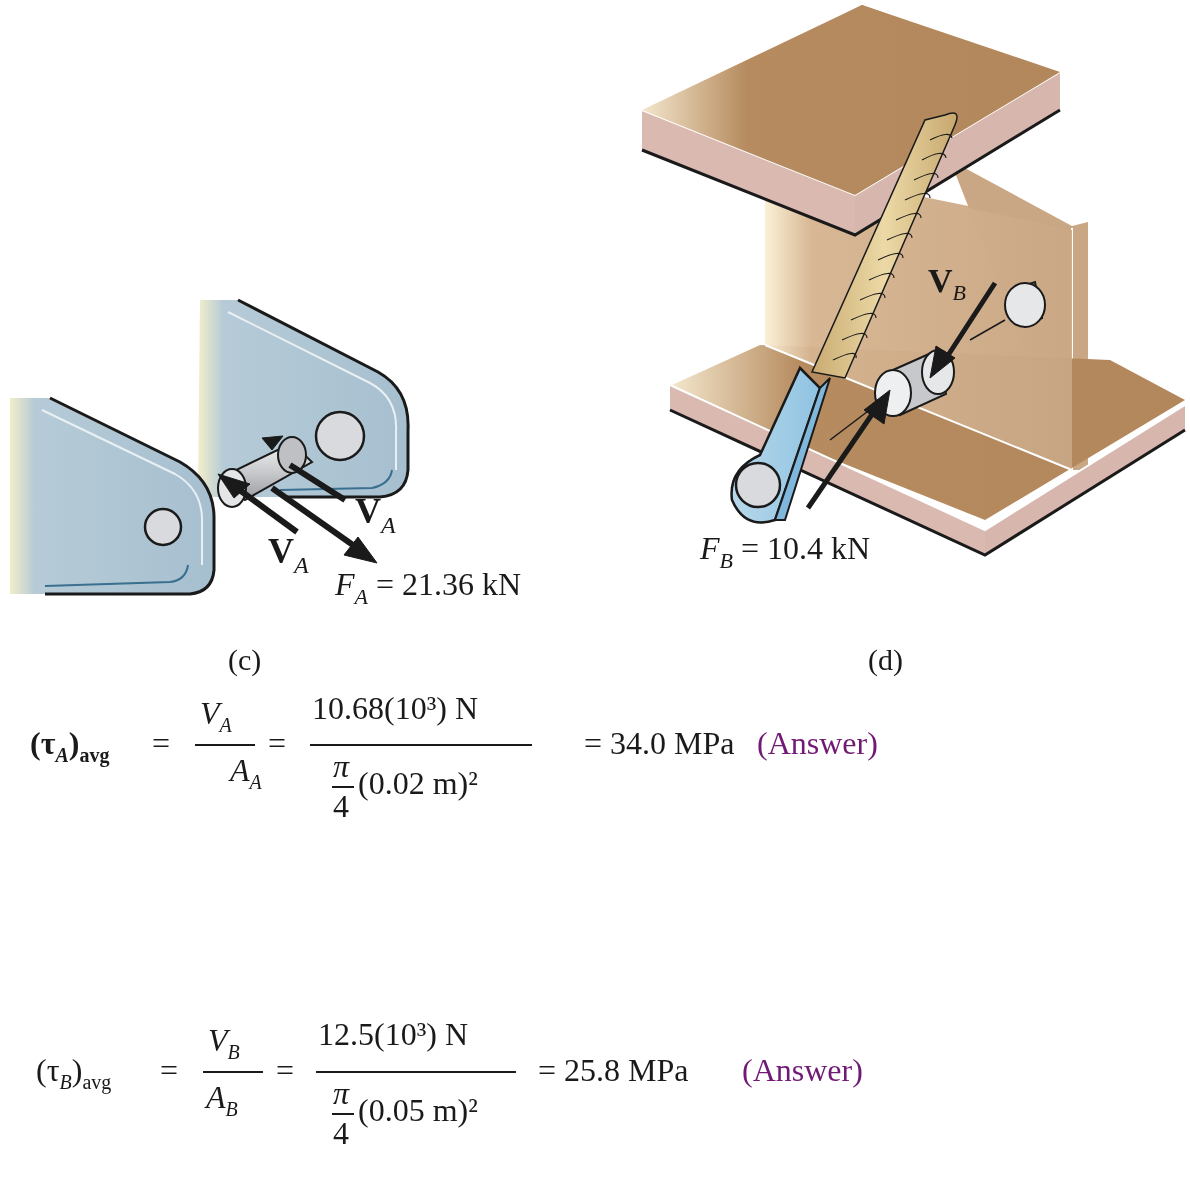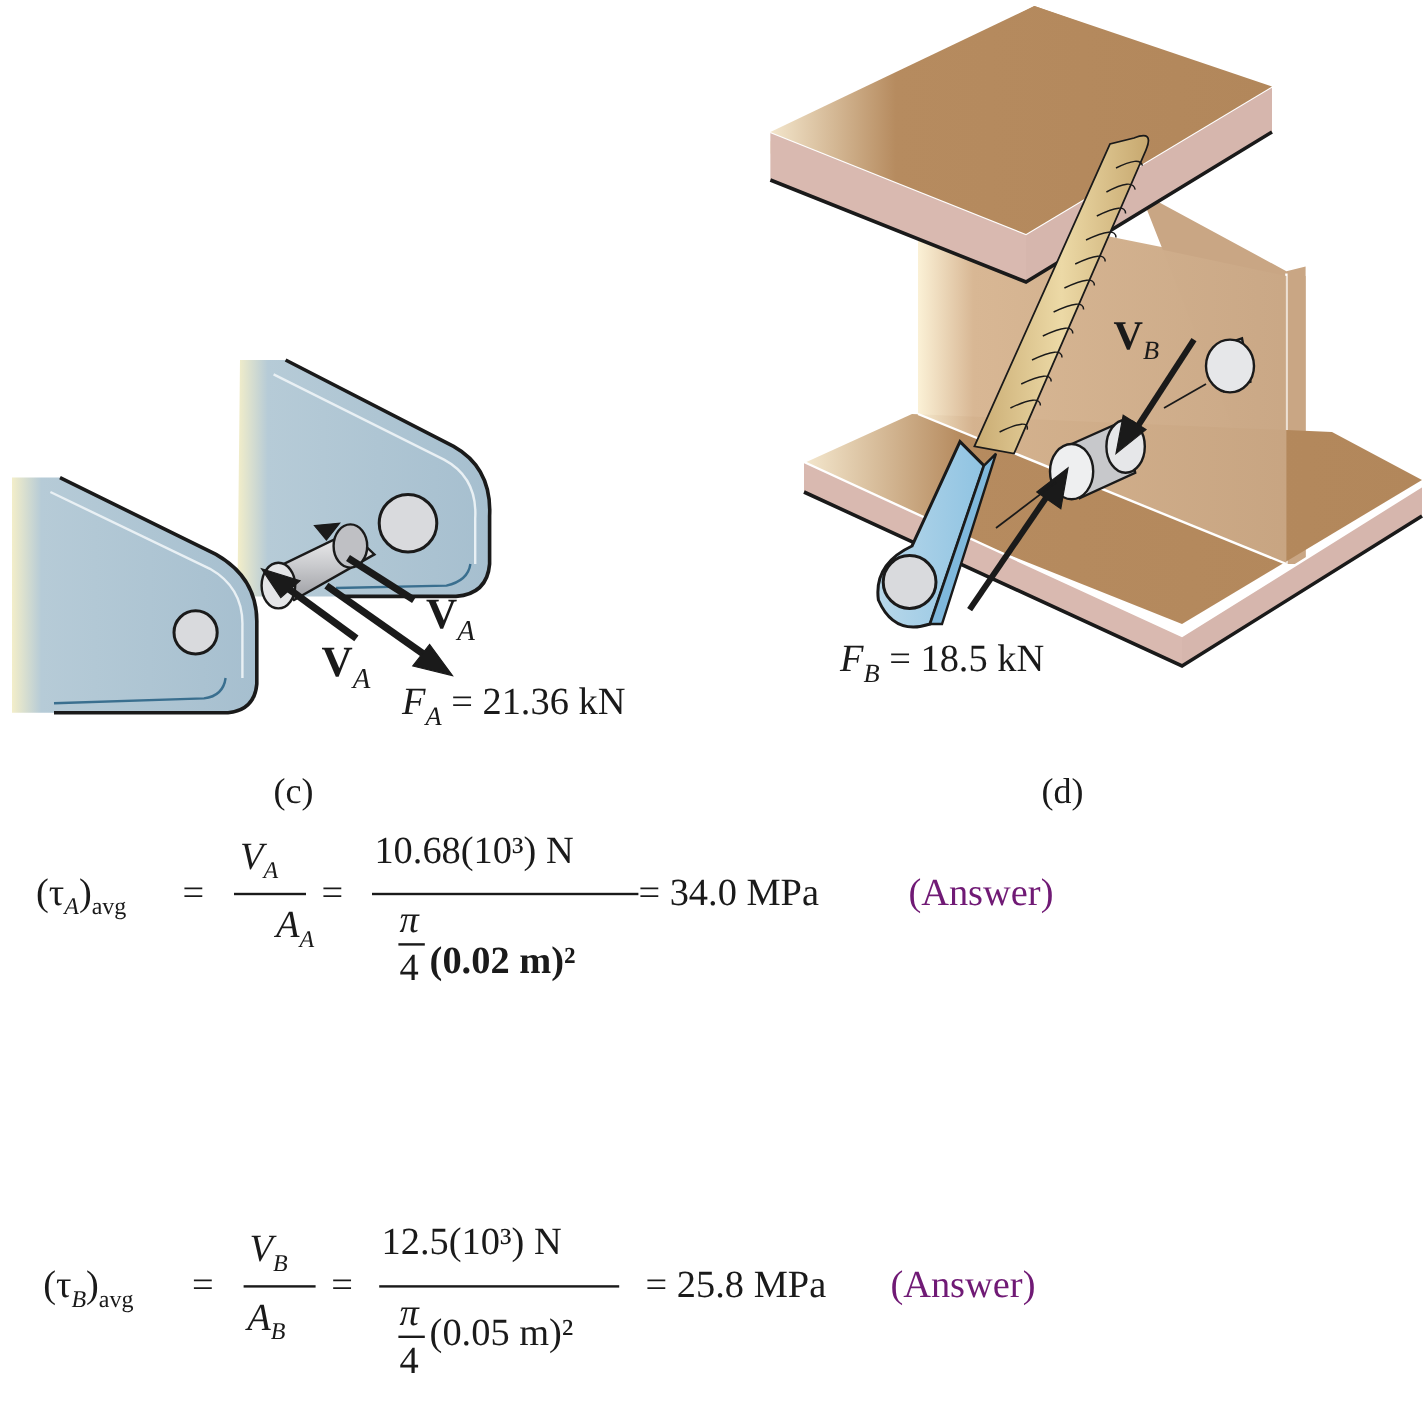--- a/index.html
+++ b/index.html
@@ -150,44 +150,44 @@
     <polygon points="890,390 884,424 864,410"></polygon>
     <line x1="830" y1="440" x2="880" y2="402" stroke-width="1.5"></line>
   </g>
 </svg>
 
 <div class="abs" style="left:928px;top:262px;font-size:34px;">
   <b>V</b><i style="font-size:22px;vertical-align:-8px">B</i>
 </div>
 <div class="abs" style="left:700px;top:530px;font-size:32px;white-space:nowrap;">
   <i>F</i><i style="font-size:22px;vertical-align:-9px">B</i>
-  <span>= 18.5 kN</span>
+  <span>= 10.4 kN</span>
 </div>
 <div class="abs caption" style="left:868px;top:643px;">(d)</div>
 
 <div>
-  <div class="eq" style="left:30px;top:725px;">
+  <div class="eq" style="left:30px;top:725px;font-weight:bold;">
     <span>(τ</span><i class="sub">A</i><span>)</span><span class="sub">avg</span>
   </div>
   <div class="eq" style="left:152px;top:725px;">=</div>
   <div class="eq" style="left:200px;top:695px;">
     <i>V</i><i class="sub">A</i>
   </div>
   <div class="bar" style="left:195px;top:744px;width:60px;"></div>
   <div class="eq" style="left:198px;top:752px;margin-left:32px;">
     <i>A</i><i class="sub">A</i>
   </div>
   <div class="eq" style="left:268px;top:725px;">=</div>
   <div class="eq" style="left:312px;top:690px;text-align:center;">10.68(10³) N</div>
   <div class="bar" style="left:310px;top:744px;width:222px;"></div>
   <div class="eq" style="left:333px;top:748px;"><i>π</i></div>
   <div class="bar" style="left:332px;top:786px;width:22px;"></div>
   <div class="eq" style="left:333px;top:788px;">4</div>
-  <div class="eq" style="left:358px;top:782px;font-weight:bold;">(0.02 m)²</div>
-  <div class="eq" style="left:532px;top:725px;text-align:right;">= 34.0 MPa</div>
+  <div class="eq" style="left:358px;top:765px;">(0.02 m)²</div>
+  <div class="eq" style="left:584px;top:725px;text-align:right;">= 34.0 MPa</div>
   <div class="eq answer" style="left:757px;top:725px;">(Answer)</div>
 </div>
 
 <div>
   <div class="eq" style="left:36px;top:1052px;">
     <span>(τ</span><i class="sub">B</i><span>)</span><span class="sub">avg</span>
   </div>
   <div class="eq" style="left:160px;top:1052px;">=</div>
   <div class="eq" style="left:208px;top:1022px;">
     <i>V</i><i class="sub">B</i>

